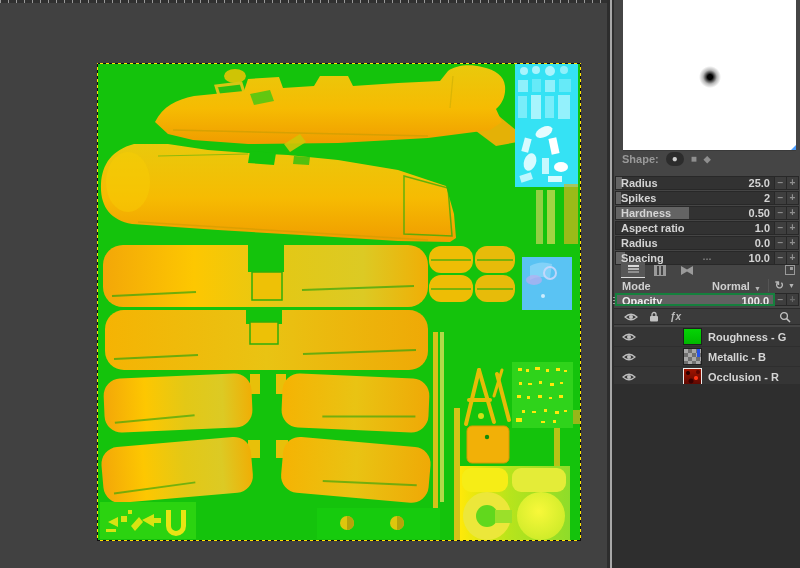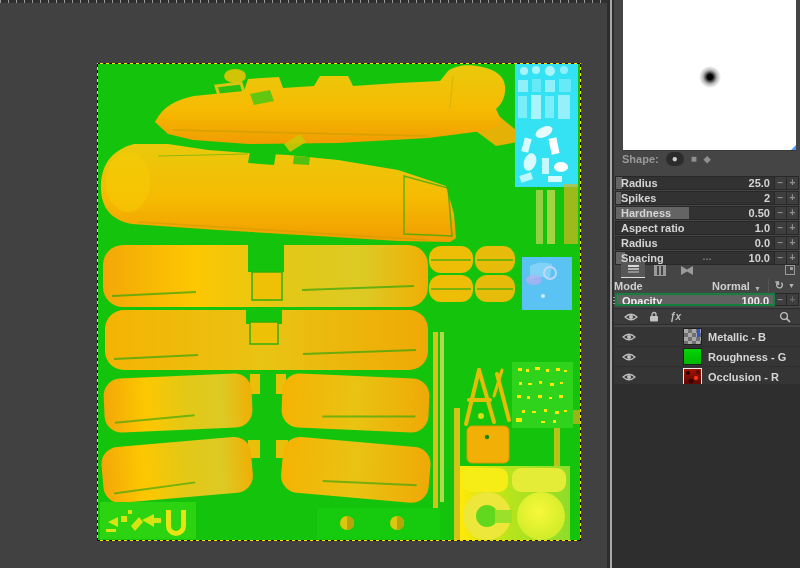--- a/index.html
+++ b/index.html
@@ -52,21 +52,21 @@
   .icon-layers{width:11px;height:9px;background:
       linear-gradient(#d8d8d8 0 2px,transparent 2px 3px,#b5b5b5 3px 5px,transparent 5px 6px,#8f8f8f 6px 8px,transparent 8px);}
   .icon-channels{width:10px;height:9px;border:1px solid #9a9a9a;background:
       repeating-linear-gradient(90deg,#9a9a9a 0 2px,transparent 2px 4px);}
   .icon-paths{width:12px;height:9px;background:#9a9a9a;
       clip-path:polygon(0 0,50% 40%,100% 0,100% 100%,50% 60%,0 100%);}
   .dmenu{position:absolute;right:5px;top:3px;width:8px;height:8px;border:1px solid #9a9a9a;}
   .dmenu::after{content:"";position:absolute;right:1px;top:1px;width:3px;height:3px;background:#9a9a9a;}
   
   .mode-row{position:absolute;left:0;top:279px;width:186px;height:13px;display:flex;align-items:flex-end;
-      padding:0 5px 0 0;box-sizing:border-box;color:#cfcfcf;}
+      padding:0 5px 0 8px;box-sizing:border-box;color:#cfcfcf;}
   .mode-row .spacer{flex:1;}
   .caret{font-size:7px;color:#b5b5b5;margin-left:4px;}
   .cycle{margin-left:7px;padding-left:6px;border-left:1px solid #555;color:#b5b5b5;font-size:11px;display:flex;align-items:center;}
   .opacity-row{position:absolute;left:1px;top:293px;width:184px;height:13px;display:flex;}
   .otrack{position:relative;flex:1;background:#3a3a3a;border:2px solid #15803d;overflow:hidden;}
   .ofill{position:absolute;left:0;top:0;bottom:0;background:#616161;}
   .drag-dots{position:absolute;left:-1px;top:295px;width:2px;height:9px;background:
       repeating-linear-gradient(0deg,#9a9a9a 0 1px,transparent 1px 3px);}
   
   .layer-toolbar{position:absolute;left:0;top:308px;width:186px;height:17px;background:#3b3b3b;
@@ -490,32 +490,32 @@
     </div>
 
     <div class="layers">
       <div class="lrow">
         <span class="eyecell">
           <svg width="14" height="10" viewBox="0 0 14 10">
             <path d="M1 5 Q7 -0.5 13 5 Q7 10.5 1 5 Z" fill="none" stroke="#bdbdbd" stroke-width="1.2"></path>
             <circle cx="7" cy="5" r="2" fill="#bdbdbd"></circle>
             </svg>
         </span>
-        <span class="lthumb checker"></span>
-        <span class="lname">Metallic - B</span>
+        <span class="lthumb green"></span>
+        <span class="lname">Roughness - G</span>
       </div>
       <div class="lrow">
         <span class="eyecell">
           <svg width="14" height="10" viewBox="0 0 14 10">
             <path d="M1 5 Q7 -0.5 13 5 Q7 10.5 1 5 Z" fill="none" stroke="#bdbdbd" stroke-width="1.2"></path>
             <circle cx="7" cy="5" r="2" fill="#bdbdbd"></circle>
             </svg>
         </span>
-        <span class="lthumb green"></span>
-        <span class="lname">Roughness - G</span>
+        <span class="lthumb checker"></span>
+        <span class="lname">Metallic - B</span>
       </div>
       <div class="lrow">
         <span class="eyecell">
           <svg width="14" height="10" viewBox="0 0 14 10">
             <path d="M1 5 Q7 -0.5 13 5 Q7 10.5 1 5 Z" fill="none" stroke="#bdbdbd" stroke-width="1.2"></path>
             <circle cx="7" cy="5" r="2" fill="#bdbdbd"></circle>
             </svg>
         </span>
         <span class="lthumb red"></span>
         <span class="lname">Occlusion - R</span>

